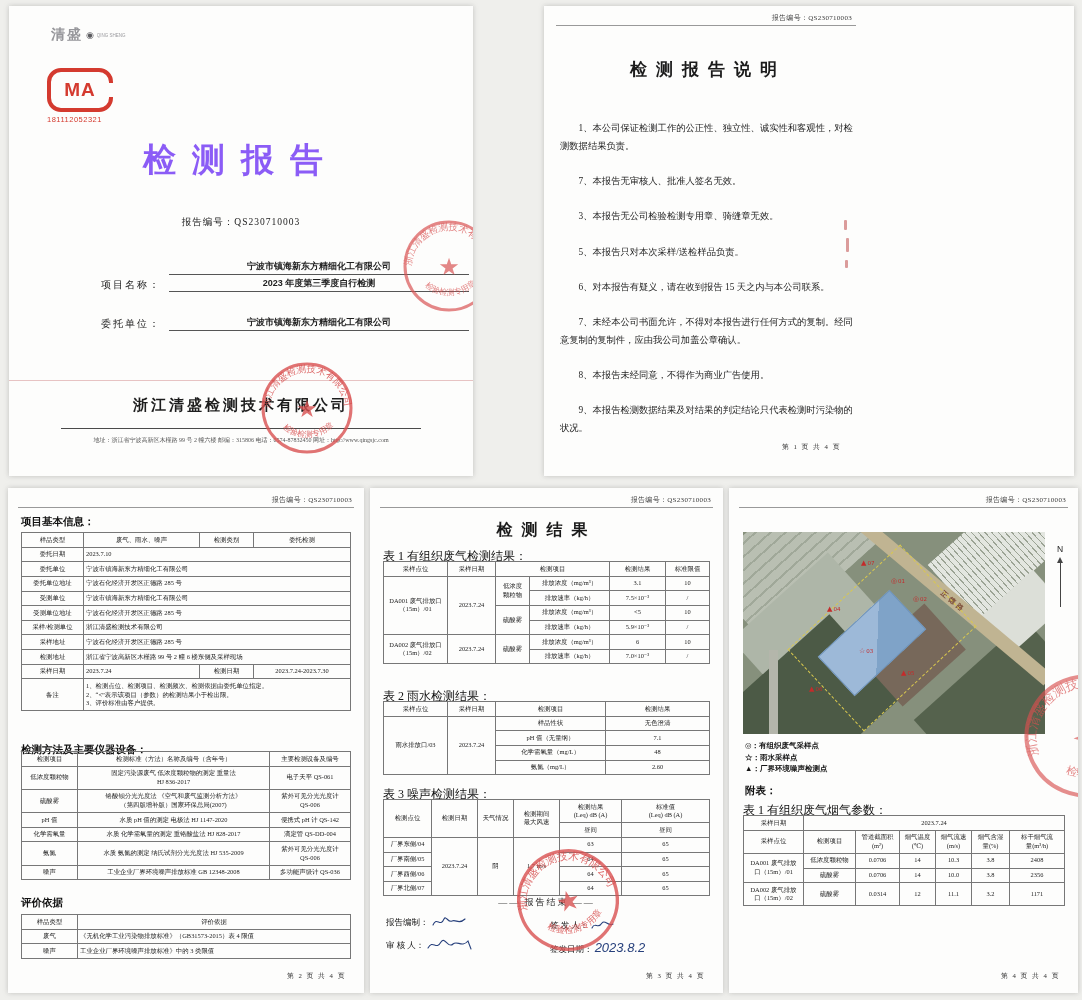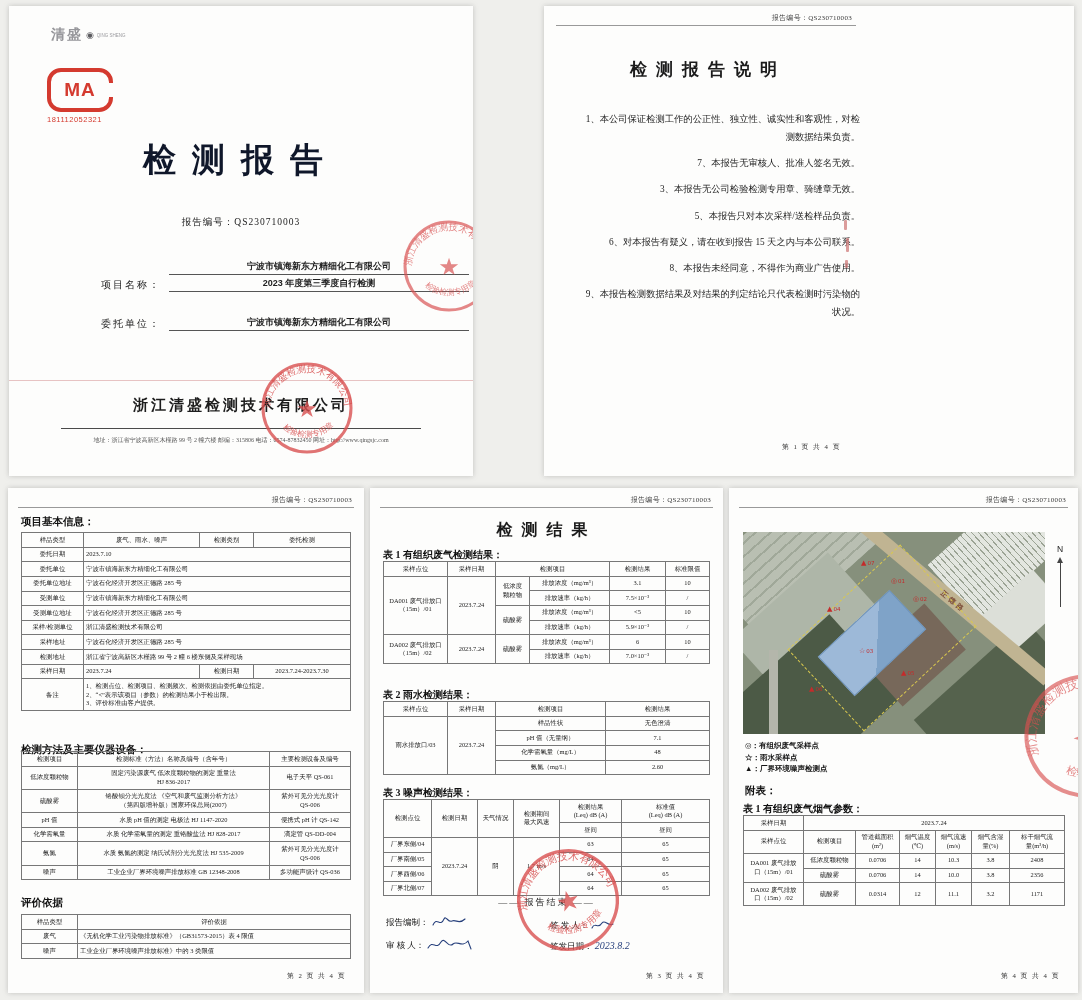--- a/index.html
+++ b/index.html
@@ -15,55 +15,55 @@
   .hdr{position:absolute;top:7px;font-size:7px;color:#3c3c3c;letter-spacing:.3px;}
   .hline{position:absolute;top:19px;border-top:1px solid #999;}
   .pfoot{position:absolute;font-size:6.8px;color:#333;letter-spacing:1.5px;}
 
   table{border-collapse:collapse;table-layout:fixed;}
   td{border:1px solid #777;font-size:6.4px;color:#222;text-align:center;vertical-align:middle;
      padding:2.5px 2px;line-height:1.35;word-break:break-all;}
   .left{text-align:left;}
   .pre{white-space:pre-line;}
   .sec{position:absolute;font-weight:bold;font-size:10.5px;color:#111;}
-  .cap{position:absolute;font-weight:bold;font-size:10px;color:#111;}
+  .cap{position:absolute;font-weight:normal;font-size:12px;color:#111;}
 
   
   .logo-cn{font-size:14px;font-weight:bold;color:#97979b;letter-spacing:2px;font-family:"Liberation Sans",sans-serif;}
   .logo-dot{font-size:9px;color:#5a5a5e;}
   .logo-en{font-size:4.5px;color:#9a9a9e;font-family:"Liberation Sans",sans-serif;}
   .cma-box{width:58px;height:36px;border:4px solid #d43a2f;border-radius:14px;display:flex;
            align-items:center;justify-content:center;position:relative;}
   .cma-ma{color:#d43a2f;font-weight:bold;font-size:19px;font-family:"Liberation Sans",sans-serif;letter-spacing:1px;}
   .cma-notch{position:absolute;right:-5px;top:11px;width:7px;height:14px;background:#fdfdfc;}
   .cma-no{color:#d43a2f;font-size:7.5px;font-family:"Liberation Sans",sans-serif;letter-spacing:.5px;margin-top:3px;}
-  .t1main{position:absolute;left:0;right:0;text-align:center;font-size:33px;font-weight:bold;letter-spacing:16px;color:#0f172a;}
+  .t1main{position:absolute;left:0;right:0;text-align:center;font-size:33px;font-weight:bold;letter-spacing:16px;color:#8b5cf6;}
   .t1sub{position:absolute;left:0;right:0;text-align:center;font-size:21px;letter-spacing:6px;color:#222;font-family:"DejaVu Serif",serif;}
   .t1no{position:absolute;left:0;right:0;text-align:center;font-size:9.5px;letter-spacing:1px;color:#222;}
   .fieldrow{position:absolute;display:flex;align-items:flex-end;}
   .flabel{font-size:10px;letter-spacing:2px;color:#222;white-space:nowrap;}
   .fvals{width:300px;margin-left:8px;}
   .fline{border-bottom:1px solid #555;text-align:center;font-size:9px;font-weight:bold;
          font-family:"Liberation Sans",sans-serif;padding:2px 0 1px;}
   .pinkline{position:absolute;border-top:1px solid #e7c3c3;left:0;right:0;}
   .compline{position:absolute;left:0;right:0;text-align:center;font-size:15px;font-weight:bold;letter-spacing:3px;color:#1d1d1d;}
   .darkline{position:absolute;border-top:1.5px solid #4a4a4a;}
   .p1foot{position:absolute;left:0;right:0;text-align:center;font-size:6px;color:#555;}
 
   
   .t2title{position:absolute;width:300px;left:14px;text-align:center;font-size:17px;font-weight:bold;letter-spacing:9px;color:#1b1b1b;}
   .notes{position:absolute;left:16px;width:300px;}
-  .note{font-size:9.3px;line-height:1.95;text-indent:2em;margin:8px 0 5px;color:#1d1d1d;text-align:right;}
+  .note{font-size:9.3px;line-height:1.95;text-indent:2em;margin:17px 0 5px;color:#1d1d1d;}
   .rmark{position:absolute;width:2.5px;background:#cf7b7b;opacity:.75;border-radius:1px;}
 
   
   .big{position:absolute;left:0;right:0;text-align:center;font-size:16px;font-weight:bold;letter-spacing:9px;color:#1a1a1a;}
   .endline{position:absolute;left:0;right:0;text-align:center;font-size:9px;letter-spacing:2px;color:#222;}
   .sigrow{position:absolute;font-size:8.5px;color:#161616;white-space:nowrap;}
-  .ink{color:#27407c;font-style:italic;font-size:10px;font-family:Liberation Serif, serif;margin-top:16px;}
+  .ink{color:#27407c;font-style:italic;font-size:13px;font-family:Liberation Sans, sans-serif;margin-top:16px;}
   .sig-svg{vertical-align:-4px;}
 
   
   .stamp{position:absolute;pointer-events:none;}
 
   
   .map{position:absolute;left:14px;top:44px;width:302px;height:202px;background:#86907c;overflow:hidden;}
   .blk{position:absolute;}
   .road{position:absolute;left:118px;top:-18px;width:250px;height:14px;background:#c0b492;transform-origin:0 0;transform:rotate(40deg);}
   .roadlbl{position:absolute;left:112px;top:3px;font-size:7px;font-weight:bold;color:#7a4a35;letter-spacing:3px;white-space:nowrap;}
@@ -142,20 +142,21 @@
 <div class="page" id="p2">
   <div class="hdr" style="right:222px;">报告编号：QS230710003</div>
   <div class="hline" style="left:12px;right:218px;"></div>
   <div class="t2title" style="top:52px;">检测报告说明</div>
   <div class="notes" style="top:96px;">
     <p class="note">1、本公司保证检测工作的公正性、独立性、诚实性和客观性，对检测数据结果负责。</p>
     <p class="note">7、本报告无审核人、批准人签名无效。</p>
     <p class="note">3、本报告无公司检验检测专用章、骑缝章无效。</p>
     <p class="note">5、本报告只对本次采样/送检样品负责。</p>
     <p class="note">6、对本报告有疑义，请在收到报告 15 天之内与本公司联系。</p>
+    <p class="note">7、未经本公司书面允许，不得对本报告进行任何方式的复制。经同意复制的复制件，应由我公司加盖公章确认。</p>
     <p class="note">8、本报告未经同意，不得作为商业广告使用。</p>
     <p class="note">9、本报告检测数据结果及对结果的判定结论只代表检测时污染物的状况。</p>
   </div>
   <div class="rmark" style="left:300px;top:214px;height:10px;"></div>
   <div class="rmark" style="left:302px;top:232px;height:14px;"></div>
   <div class="rmark" style="left:301px;top:254px;height:8px;"></div>
   <div class="pfoot" style="right:233px;bottom:24px;">第 1 页 共 4 页</div>
 </div>
 
 <div class="page" id="p3">

